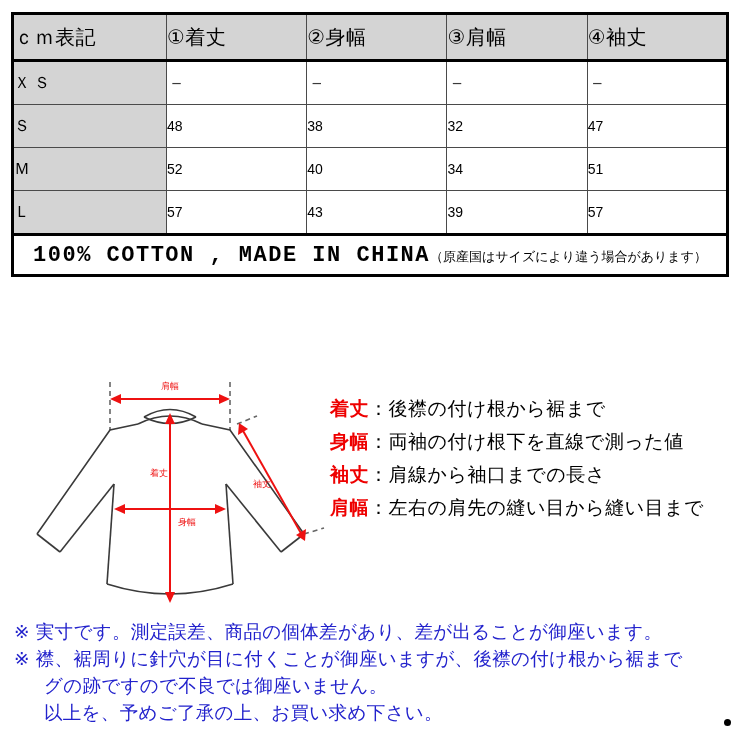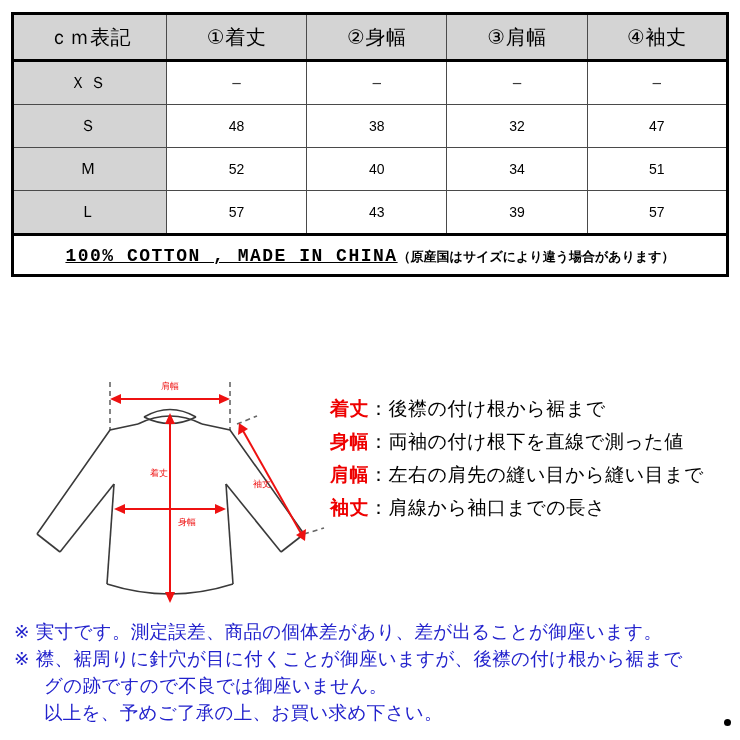--- a/index.html
+++ b/index.html
@@ -25,21 +25,20 @@
   }
   table.size-table {
     border-collapse: collapse;
     width: 100%;
     table-layout: fixed;
     border: 3px solid #000;
   }
   table.size-table td,
   table.size-table th {
     border: 1px solid #4a4a4a;
-    text-align: center;
     vertical-align: middle;
     font-weight: normal;
     padding: 0;
   }
   table.size-table .col-size { width: 21.5%; }
   table.size-table .col-meas { width: 19.6%; }
 
   tr.header-row td {
     background: #d4d4d4;
     height: 44px;
@@ -72,29 +71,28 @@
 
   tr.material-row td {
     height: 38px;
     background: #ffffff;
     font-size: 19px;
     text-align: center;
     border-top: 3px solid #000;
   }
   .material-main {
     font-family: "Liberation Mono", "DejaVu Sans Mono", monospace;
-    font-size: 18px;
+    font-size: 22px;
     letter-spacing: 1.5px;
     font-weight: bold;
-    text-decoration: underline;
   }
   .material-note {
     font-size: 13px;
     letter-spacing: 0px;
-    font-weight: bold;
+    font-weight: normal;
     margin-top: 40px;
   }
 
   
   #diagram-area {
     position: absolute;
     left: 0;
     top: 372px;
     width: 740px;
     height: 240px;
@@ -286,24 +284,24 @@
 </div>
 
 <div id="legend">
   <div class="legend-line">
     <span class="legend-key">着丈</span><span class="legend-sep">：</span><span class="legend-desc">後襟の付け根から裾まで</span>
   </div>
   <div class="legend-line">
     <span class="legend-key">身幅</span><span class="legend-sep">：</span><span class="legend-desc">両袖の付け根下を直線で測った値</span>
   </div>
   <div class="legend-line">
+    <span class="legend-key">袖丈</span><span class="legend-sep">：</span><span class="legend-desc">肩線から袖口までの長さ</span>
+  </div>
+  <div class="legend-line">
     <span class="legend-key">肩幅</span><span class="legend-sep">：</span><span class="legend-desc">左右の肩先の縫い目から縫い目まで</span>
-  </div>
-  <div class="legend-line">
-    <span class="legend-key">袖丈</span><span class="legend-sep">：</span><span class="legend-desc">肩線から袖口までの長さ</span>
   </div>
 </div>
 
 <div id="notes">
   <div class="note-line">
     <span class="note-mark">※</span><span>実寸です。測定誤差、商品の個体差があり、差が出ることが御座います。</span>
   </div>
   <div class="note-line">
     <span class="note-mark">※</span><span>襟、裾周りに針穴が目に付くことが御座いますが、後襟の付け根から裾まで</span>
   </div>

